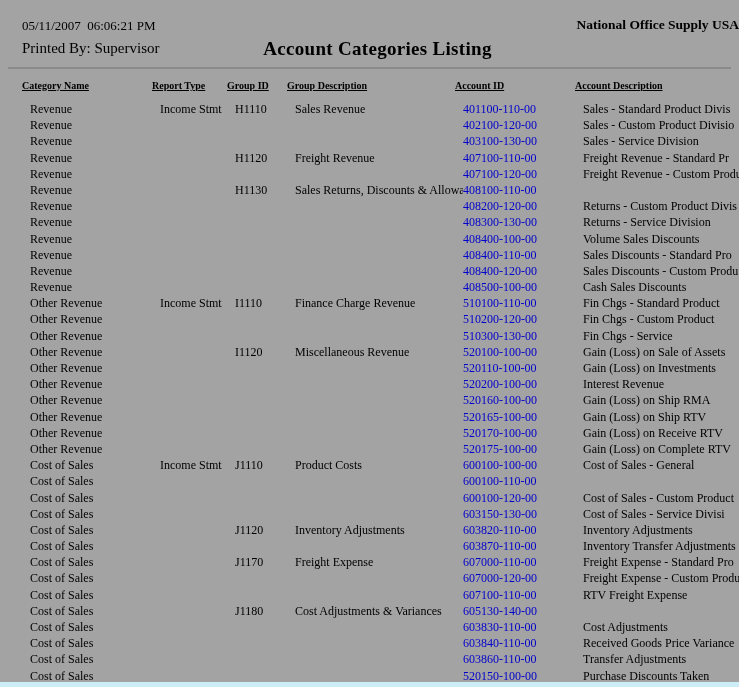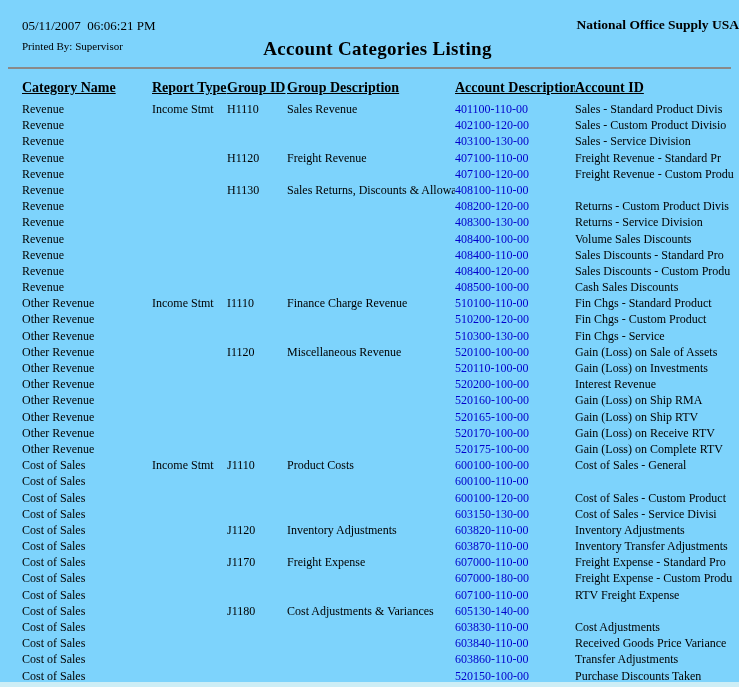--- a/index.html
+++ b/index.html
@@ -1,40 +1,40 @@
 <!DOCTYPE html>
 <html style="--account-id-color: #0000cc; --strip-color: #cdeef6;"><head>
 <meta charset="utf-8">
 <style>
   html, body { margin:0; padding:0; }
   body {
     width:739px; height:687px; background:#ffffff; overflow:hidden;
     font-family:"Liberation Serif", serif; color:#000;
   }
-  .page { position:relative; width:739px; height:687px; background:#7dd3fc; }
+  .page { position:relative; width:739px; height:687px; background:#a3a3a3; }
 
   
   .dt       { position:absolute; left:22px;  top:18px; font-size:13px; white-space:pre; }
-  .printed  { position:absolute; left:22px;  top:40px; font-size:11px; }
+  .printed  { position:absolute; left:22px;  top:40px; font-size:15px; }
   .company  { position:absolute; left:0; right:0; top:17px; text-align:right; font-weight:bold; font-size:13.5px; }
   .title    { position:absolute; left:0; right:0; top:38px; text-align:center; font-weight:bold; font-size:19px; letter-spacing:.3px;margin-left:16px; }
   .rule     { position:absolute; left:8px; right:8px; top:67px; border-top:2px solid #8a8a8a; height:0; }
 
   
   .table    { position:absolute; left:22px; top:80px; width:712px; }
   .hrow, .row {
     display:grid;
     grid-template-columns:130px 75px 60px 168px 120px 159px;
   }
   .hrow { height:21px; }
   .hcell {
-    font-weight:bold; font-size:14px; white-space:nowrap; overflow:hidden;
+    font-weight:bold; font-size:10px; white-space:nowrap; overflow:hidden;
     text-decoration:underline;
   }
-  .row  { height:16.19px; }
+  .row  { height:16.19px;margin-left:8px; }
   .cell {
     font-size:12px; line-height:16.19px; white-space:nowrap; overflow:hidden;
   }
   .cell.c4 { color:var(--account-id-color, #0000cc); }
 
   
   .bottom-strip { position:absolute; left:0; right:0; bottom:0; height:5px; background:var(--strip-color, #cdeef6); }
 </style>
 </head>
 <body>
@@ -46,22 +46,22 @@
   <div class="company">National Office Supply USA</div>
   <div class="title">Account Categories Listing</div>
   <div class="rule"></div>
 
   <div class="table">
     <div class="hrow">
       <div class="hcell">Category Name</div>
       <div class="hcell">Report Type</div>
       <div class="hcell">Group ID</div>
       <div class="hcell">Group Description</div>
+      <div class="hcell">Account ID</div>
       <div class="hcell">Account Description</div>
-      <div class="hcell">Account ID</div>
     </div>
     <div>
         <div class="row">
           <div class="cell c0">Revenue</div>
           <div class="cell c1">Income Stmt</div>
           <div class="cell c2">H1110</div>
           <div class="cell c3">Sales Revenue</div>
           <div class="cell c4">401100-110-00</div>
           <div class="cell c5">Sales - Standard Product Divis</div>
         </div>
@@ -285,21 +285,21 @@
           <div class="cell c2">J1170</div>
           <div class="cell c3">Freight Expense</div>
           <div class="cell c4">607000-110-00</div>
           <div class="cell c5">Freight Expense - Standard Pro</div>
         </div>
         <div class="row">
           <div class="cell c0">Cost of Sales</div>
           <div class="cell c1"></div>
           <div class="cell c2"></div>
           <div class="cell c3"></div>
-          <div class="cell c4">607000-180-00</div>
+          <div class="cell c4">607000-120-00</div>
           <div class="cell c5">Freight Expense - Custom Produ</div>
         </div>
         <div class="row">
           <div class="cell c0">Cost of Sales</div>
           <div class="cell c1"></div>
           <div class="cell c2"></div>
           <div class="cell c3"></div>
           <div class="cell c4">607100-110-00</div>
           <div class="cell c5">RTV Freight Expense</div>
         </div>

